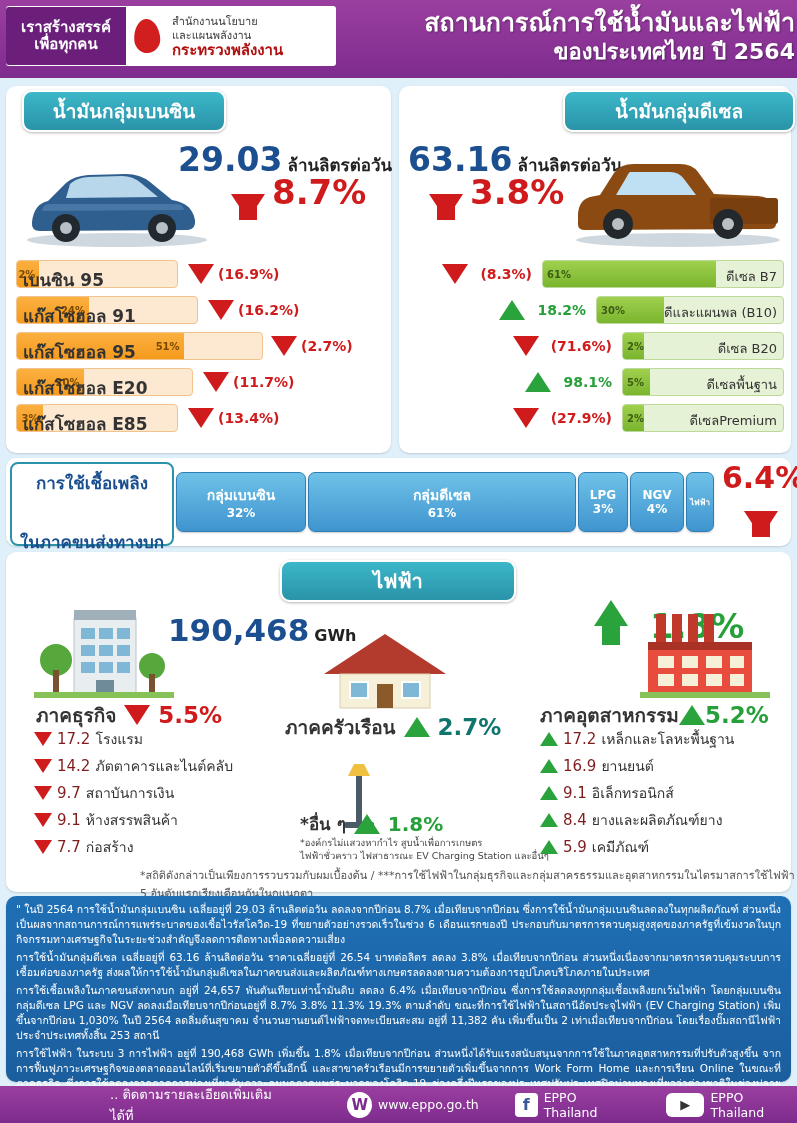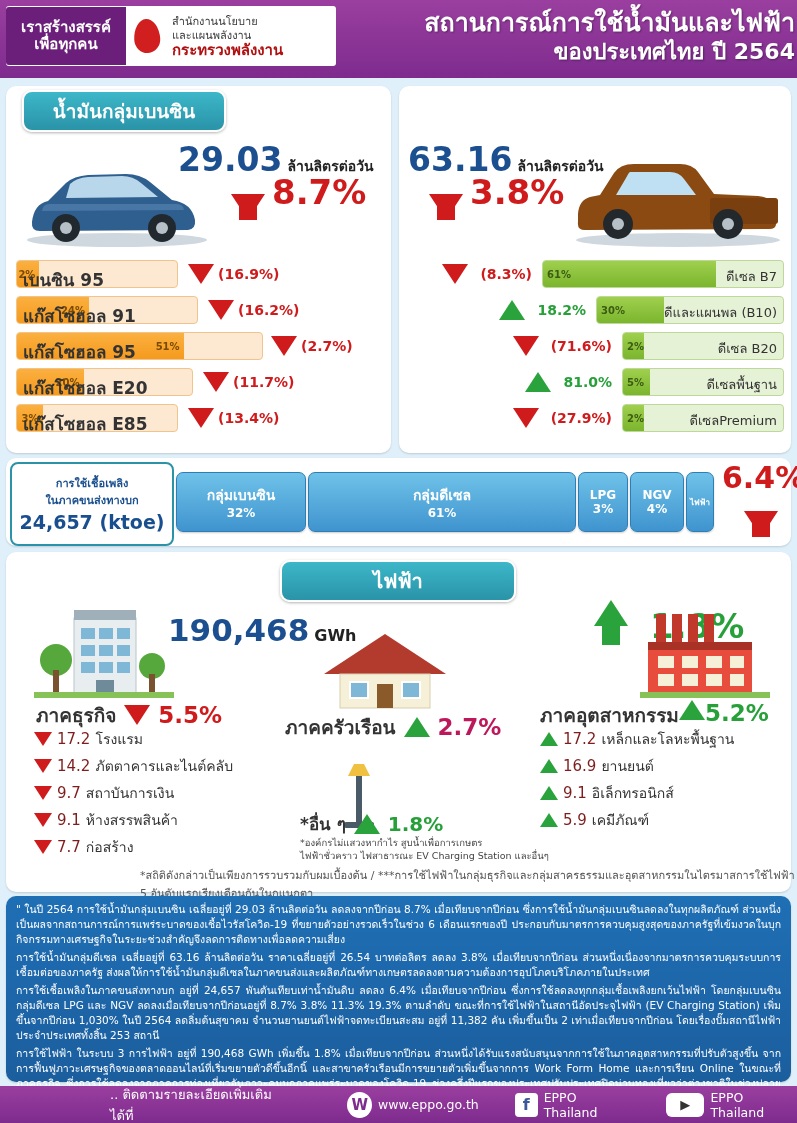--- a/index.html
+++ b/index.html
@@ -57,21 +57,21 @@
     box-shadow:0 1px 3px rgba(0,0,0,.3);
   }
 
   
   #panel-gasoline{left:6px;top:86px;width:385px;height:367px;}
   #tab-gasoline{left:22px;top:90px;width:200px;height:38px;font-size:19px;}
   #panel-diesel{left:399px;top:86px;width:392px;height:367px;}
   #tab-diesel{left:563px;top:90px;width:228px;height:38px;font-size:19px;}
 
   .big-num{font-size:33px;font-weight:bold;color:#1c4f8f;}
-  .unit{font-size:14px;color:#222;font-weight:bold;}
+  .unit{font-size:17px;color:#222;font-weight:bold;}
   .pct-big{font-size:34px;font-weight:bold;color:#cf1b1b;}
   .pct-big-green{font-size:34px;font-weight:bold;color:#27a03a;}
 
   .arrow-down{
     width:0;height:0;border-left:17px solid transparent;border-right:17px solid transparent;
     border-top:26px solid #cf1b1b;position:relative;
   }
   .arrow-down:before{
     content:"";position:absolute;left:-9px;top:-19px;width:18px;height:19px;background:#cf1b1b;
   }
@@ -132,21 +132,21 @@
   }
   .bar-pctin-g{font-size:10px;color:#3d5c13;font-weight:bold;}
 
   
   #panel-transport{left:6px;top:458px;width:785px;height:88px;}
   .kt-box{
     position:absolute;left:10px;top:462px;width:160px;height:80px;
     background:#ffffff;border:2px solid #2a93a8;border-radius:8px;
     display:flex;flex-direction:column;align-items:center;justify-content:center;
   }
-  .kt-box .l1{font-size:11px;font-weight:bold;color:#1a4f8f;line-height:17px;text-align:center;}
+  .kt-box .l1{font-size:17px;font-weight:bold;color:#1a4f8f;line-height:17px;text-align:center;margin-top:42px;}
   .kt-box .l2{font-size:19px;font-weight:bold;color:#1a4f8f;margin-top:2px;}
   .seg{
     position:absolute;top:472px;height:58px;border-radius:7px;
     background:linear-gradient(180deg,#6fc2e8 0%,#3f94cf 100%);
     border:1px solid #2f7db5;
     color:#fff;font-weight:bold;
     display:flex;flex-direction:column;align-items:center;justify-content:center;
     box-shadow:0 1px 2px rgba(0,0,0,.2);
   }
   .seg .sv{font-size:12px;}
@@ -292,20 +292,21 @@
       <div class="bar-fill" style="width:16%;">
           <span class="bar-pctin">3%</span>
         </div>
       <span class="bar-label">แก๊สโซฮอล E85</span>
     </div>
     <div class="tri-down-s" style="margin-left:10px;"></div>
     <span class="chg-txt">(13.4%)</span>
   </div>
 
   <div class="panel" id="panel-diesel"></div>
+  <div class="tab" id="tab-diesel">น้ำมันกลุ่มดีเซล</div>
 
   <div style="position:absolute;left:408px;top:140px;">
     <span class="big-num">63.16</span>
     <span class="unit">ล้านลิตรต่อวัน</span>
   </div>
   <div style="position:absolute;left:420px;top:175px;">
     <div class="arrow-down" style="margin-left:9px;margin-top:19px;"></div>
   </div>
   <div style="position:absolute;left:470px;top:172px;" class="pct-big">3.8%</div>
 
@@ -348,21 +349,21 @@
     <div class="bar-track-g" style="width:160px;">
       <div class="bar-fill-g" style="width:13%;position:absolute;left:0;top:0;">
           <span class="bar-pctin-g">2%</span>
         </div>
       <span class="bar-label-r">ดีเซล B20</span>
     </div>
   </div>
 
   <div class="bar-row" style="left:408px;top:368px;width:376px;justify-content:flex-end;">
     <div class="tri-up-s" style="margin-right:8px;"></div>
-    <span class="chg-txt up" style="margin-right:10px;">81.0%</span>
+    <span class="chg-txt up" style="margin-right:10px;">98.1%</span>
     <div class="bar-track-g" style="width:160px;">
       <div class="bar-fill-g" style="width:17%;position:absolute;left:0;top:0;">
           <span class="bar-pctin-g">5%</span>
         </div>
       <span class="bar-label-r">ดีเซลพื้นฐาน</span>
     </div>
   </div>
 
   <div class="bar-row" style="left:408px;top:404px;width:376px;justify-content:flex-end;">
     <div class="tri-down-s" style="margin-right:8px;"></div>
@@ -504,53 +505,58 @@
     <div class="sub-item">
         <span class="tri-down-xs"></span>
         <span class="sub-val">7.7</span>
         <span>ก่อสร้าง</span>
       </div>
   </div>
 
   <div style="position:absolute;left:285px;top:712px;display:flex;align-items:center;gap:8px;">
     <span class="sector-title">ภาคครัวเรือน</span>
     <span class="tri-up-s"></span>
-    <span class="sector-pct" style="color:#be185d;">2.7%</span>
+    <span class="sector-pct" style="color:#0f766e;">2.7%</span>
   </div>
 
   <div style="position:absolute;left:300px;top:810px;display:flex;align-items:center;gap:8px;">
     <span class="sector-title" style="font-size:17px;">*อื่น ๆ</span>
     <span class="tri-up-s"></span>
     <span class="sector-pct" style="color:#27a03a;font-size:20px;">1.8%</span>
   </div>
   <div style="position:absolute;left:300px;top:836px;font-size:9.5px;color:#444;line-height:13px;">
     <div>*องค์กรไม่แสวงหากำไร  สูบน้ำเพื่อการเกษตร</div>
     <div>ไฟฟ้าชั่วคราว  ไฟสาธารณะ  EV Charging Station และอื่นๆ</div>
   </div>
 
-  <div style="position:absolute;left:540px;top:700px;display:flex;align-items:flex-start;gap:0;">
+  <div style="position:absolute;left:540px;top:700px;display:flex;align-items:center;gap:0;">
     <span class="sector-title">ภาคอุตสาหกรรม</span>
     <span class="tri-up-s"></span>
     <span class="sector-pct" style="color:#27a03a;">5.2%</span>
   </div>
   <div style="position:absolute;left:540px;top:728px;width:250px;">
     <div class="sub-item">
         <span class="tri-up-xs"></span>
         <span class="sub-val">17.2</span>
         <span>เหล็กและโลหะพื้นฐาน</span>
       </div>
     <div class="sub-item">
         <span class="tri-up-xs"></span>
         <span class="sub-val">16.9</span>
         <span>ยานยนต์</span>
       </div>
     <div class="sub-item">
         <span class="tri-up-xs"></span>
         <span class="sub-val">9.1</span>
         <span>อิเล็กทรอนิกส์</span>
+      </div>
+    <div class="sub-item">
+        <span class="tri-up-xs"></span>
+        <span class="sub-val">8.4</span>
+        <span>ยางและผลิตภัณฑ์ยาง</span>
       </div>
     <div class="sub-item">
         <span class="tri-up-xs"></span>
         <span class="sub-val">5.9</span>
         <span>เคมีภัณฑ์</span>
       </div>
   </div>
 
   <div style="position:absolute;left:140px;top:866px;font-size:11px;color:#555;">*สถิติดังกล่าวเป็นเพียงการรวบรวมกับผมเบื้องต้น  /  ***การใช้ไฟฟ้าในกลุ่มธุรกิจและกลุ่มสาครธรรมและอุตสาหกรรมในไตรมาสการใช้ไฟฟ้า 5 อันดับแรกเรียงเดือนกันในกแนกตา</div>
 

